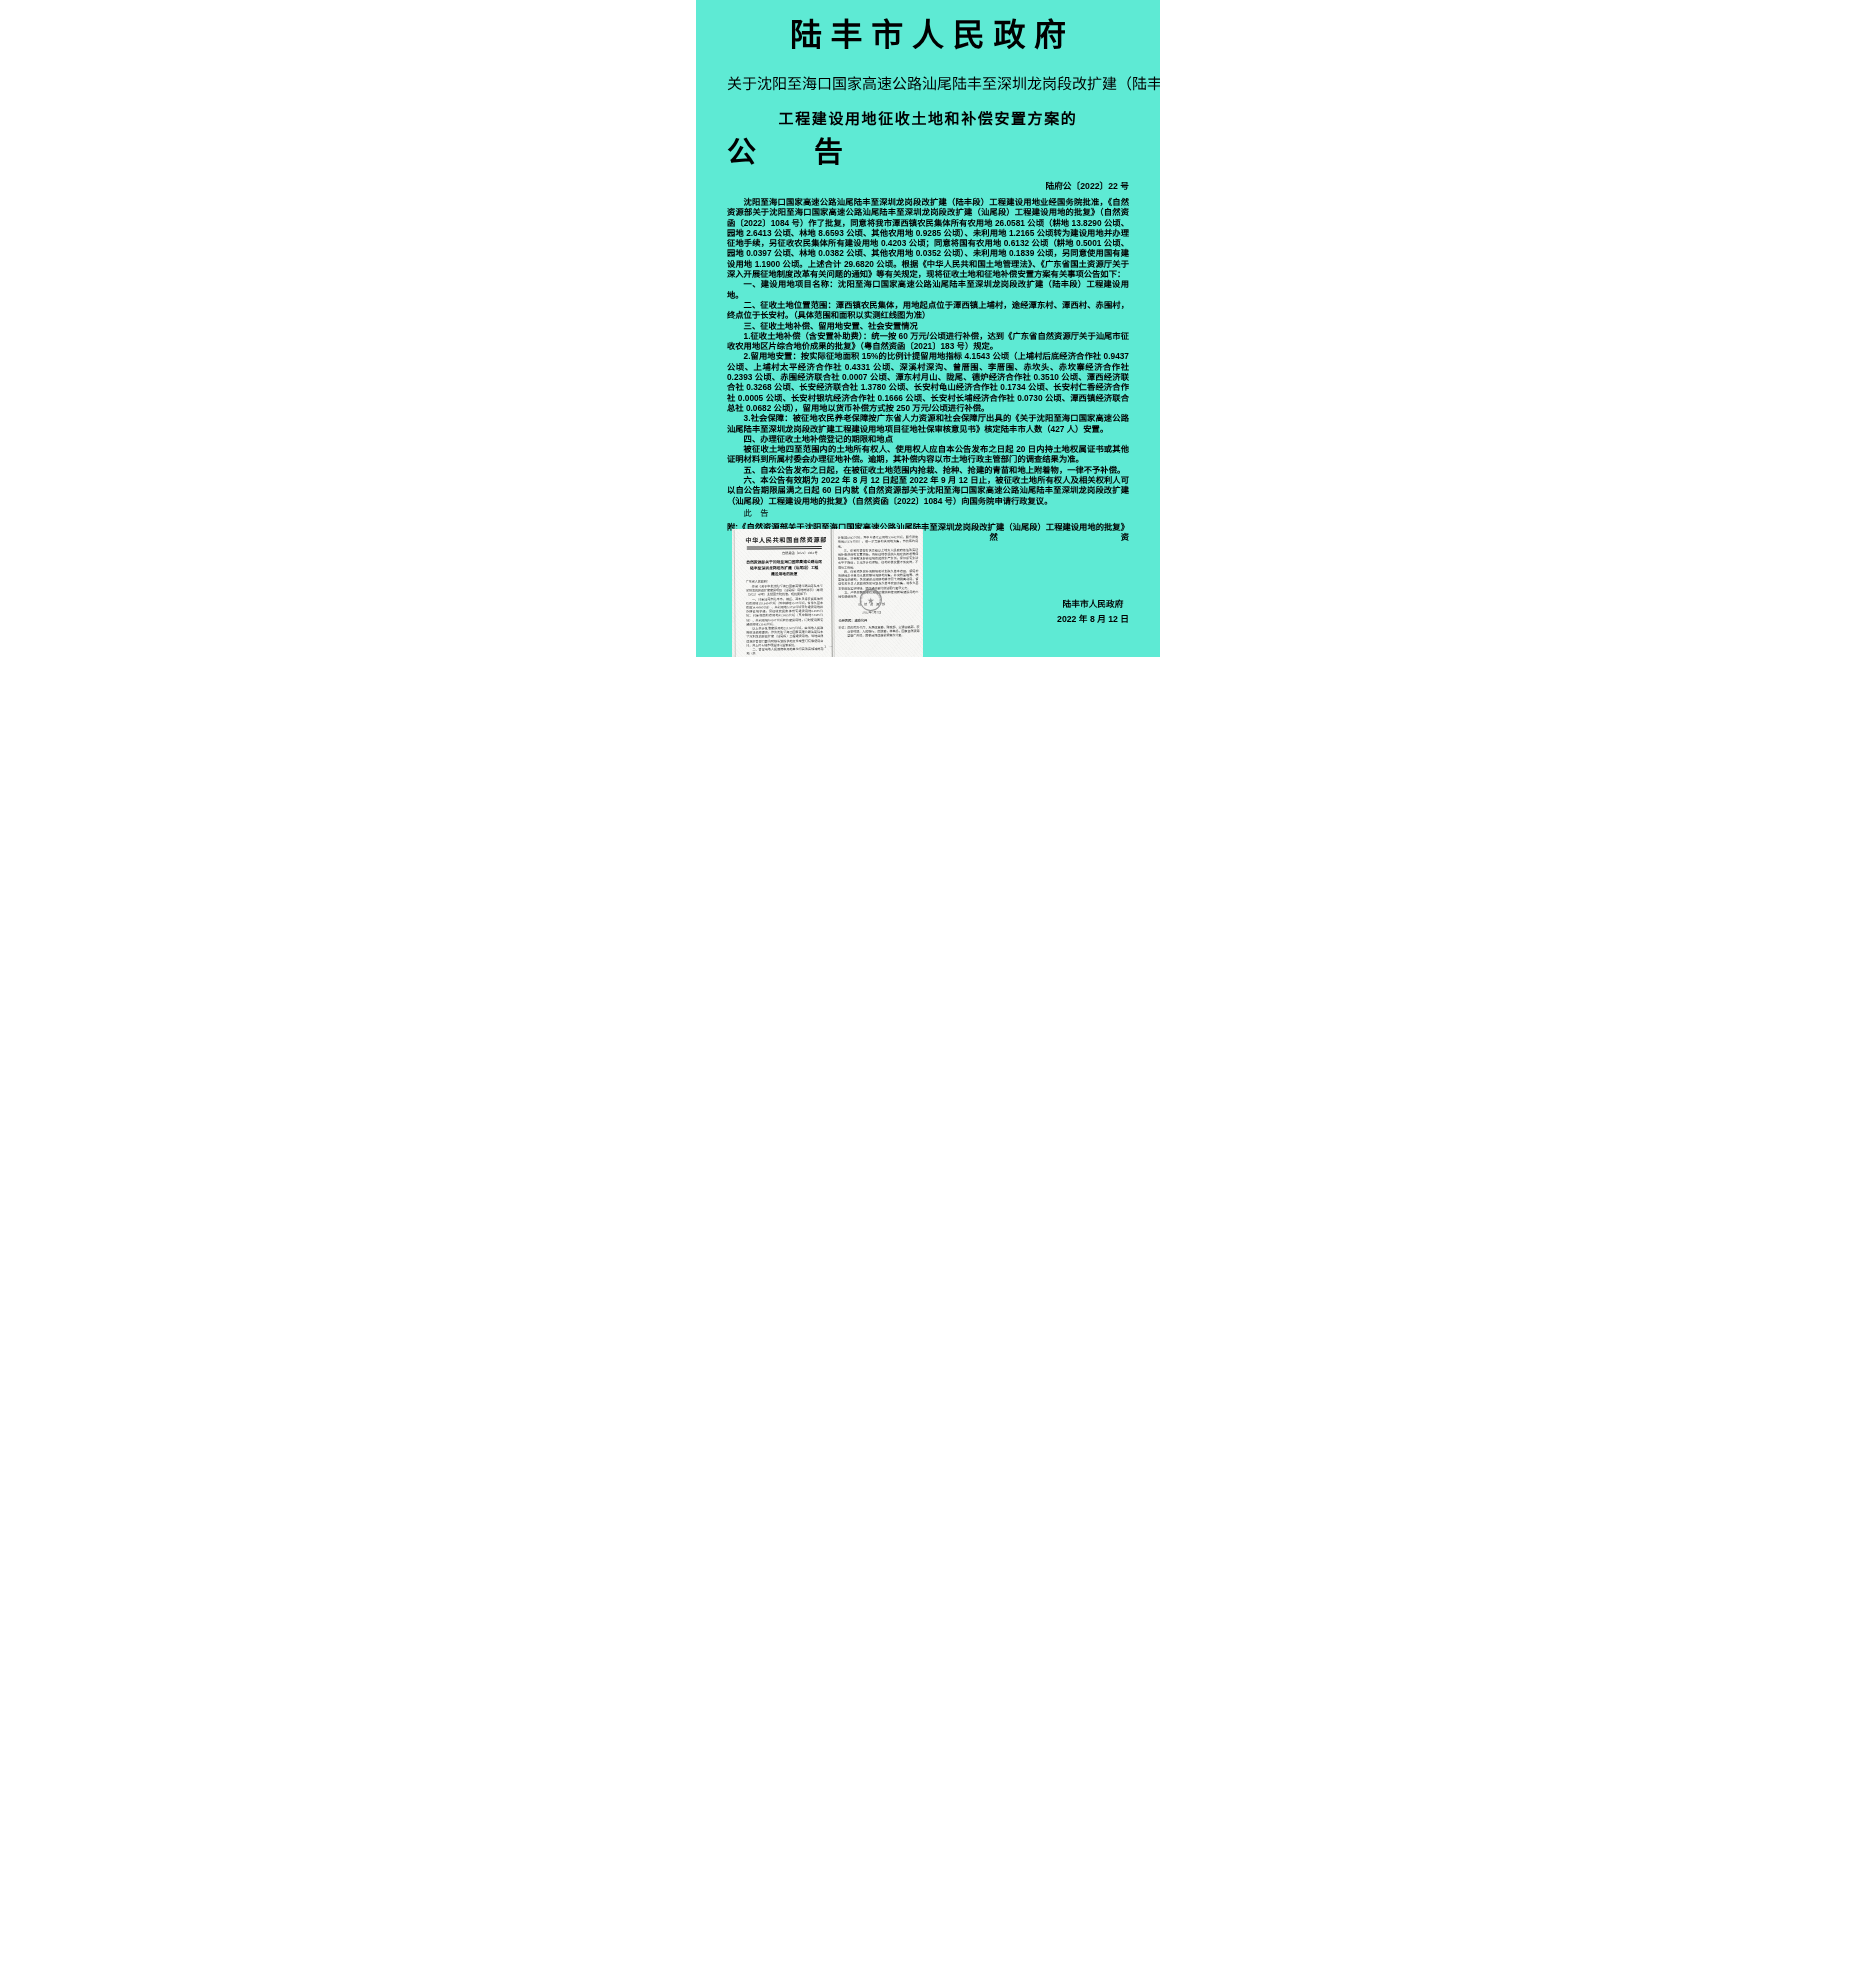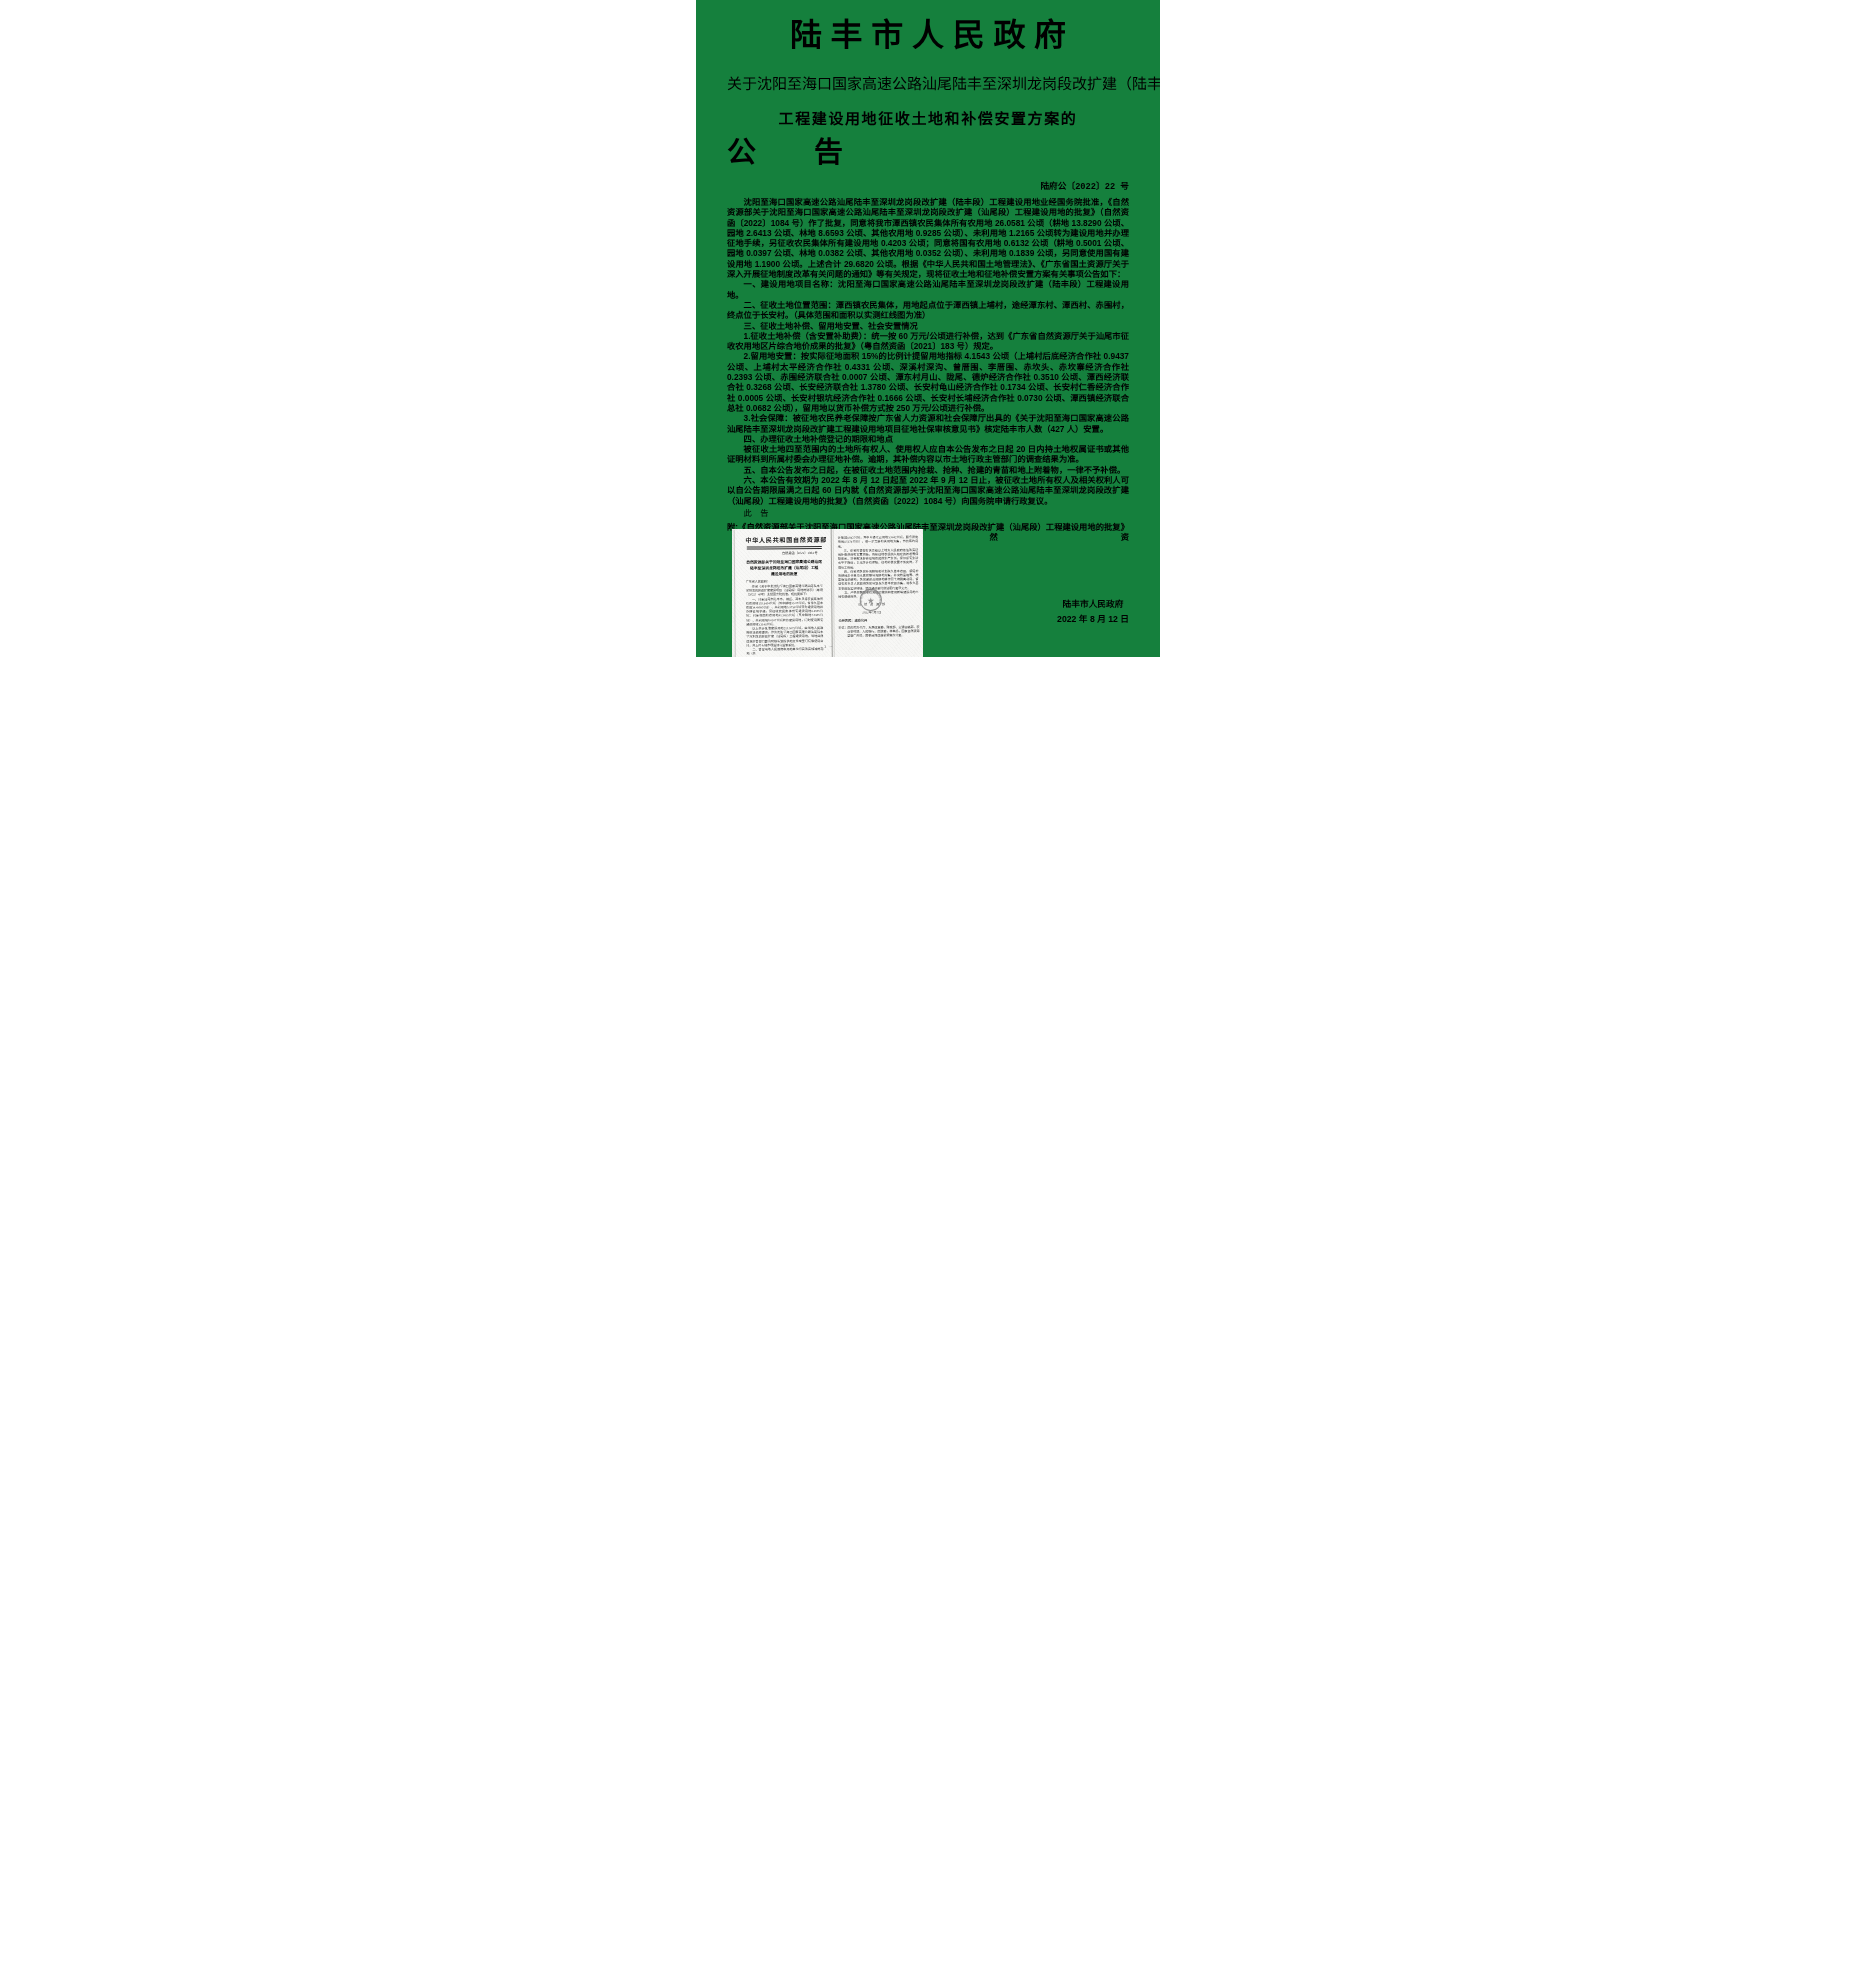--- a/index.html
+++ b/index.html
@@ -1,18 +1,18 @@
 <!DOCTYPE html>
 <html lang="zh-CN" style="font-size:6.4px"><head>
 <meta charset="utf-8">
 <style>
   html,body { margin:0; padding:0; background:#ffffff; }
   .page {
     position:relative; width:464px; height:657px; margin:0 auto;
-    background:#15803d; color:#000; overflow:hidden;
+    background:#5eead4; color:#000; overflow:hidden;
     font-family:"Liberation Sans","DejaVu Sans",sans-serif;
   }
   .content { padding:0 31px; }
 
   
   .org-title {
     margin-top:19px; text-align:center;
     font-family:"Liberation Serif","DejaVu Serif",serif;
     font-weight:900; font-size:32px; line-height:1.05;
     letter-spacing:8.7px; text-indent:8.7px; white-space:nowrap;
@@ -23,21 +23,21 @@
   }
   .subtitle-2 {
     margin-top:18px; text-align:center; font-weight:700;
     font-size:15px; line-height:1.15; letter-spacing:1.6px; white-space:nowrap;
   }
   .notice-type {
     margin-top:9.5px; 
     font-family:"Liberation Serif","DejaVu Serif",serif;
     font-weight:900; font-size:29px; line-height:1.1;
   }
-  .doc-number { margin-top:10.3px; text-align:right; font-size:8.7px; font-weight:600;font-family:Liberation Mono, monospace; }
+  .doc-number { margin-top:10.3px; text-align:right; font-size:8.7px; font-weight:600; }
 
   
   .body { margin-top:5.2px; font-size:8.3px; line-height:10.3px; font-weight:600; text-align:justify; }
   .body p { margin:0; }
   .para { text-indent:2em; }
   .closing { text-indent:2em; font-weight:400; margin-top:2.4px !important; }
   .attach-1 { margin-top:3.2px !important; text-align:justify; text-align-last:justify; }
   .attach-2 { text-indent:2em; }
 
   

